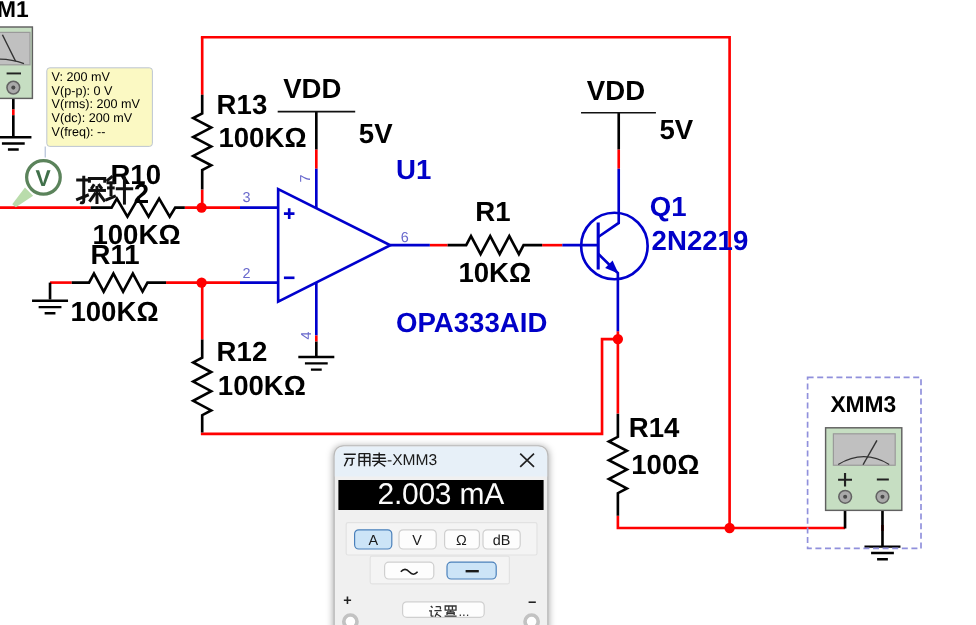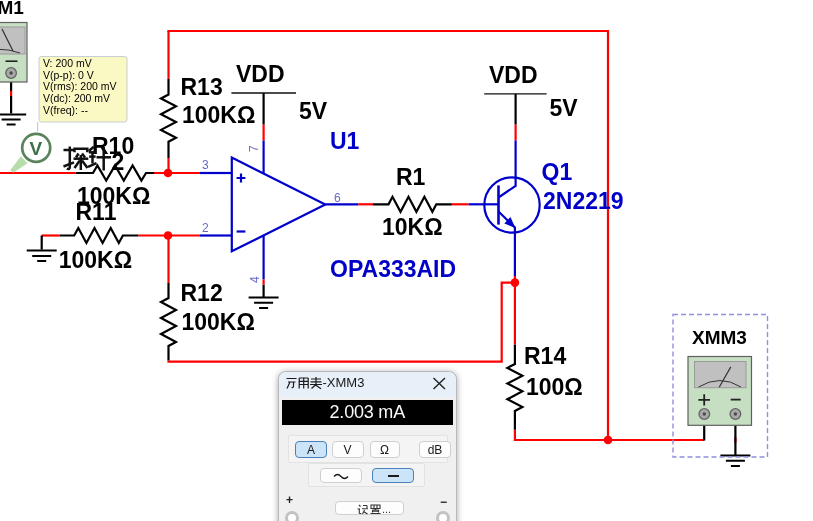--- a/index.html
+++ b/index.html
@@ -9,21 +9,21 @@
 .lbl{font-weight:bold;font-size:23px;fill:#000;}
 .blbl{font-weight:bold;font-size:23px;fill:#0000c8;}
 .pin{font-size:12px;fill:#6868cc;}
 .tip{font-size:10.5px;fill:#000;}
 .dlg{position:absolute;left:278px;top:370.5px;width:178.5px;height:160px;
   background:#f0f0f0;border:1px solid #b9b9b9;border-radius:8px 8px 0 0;
   box-shadow:0 1px 6px rgba(0,0,0,.35);box-sizing:border-box;}
 .tbar{position:absolute;left:0;top:0;width:100%;height:25px;background:#e7f0f8;
   border-radius:8px 8px 0 0;}
 .lcd{position:absolute;left:3px;top:28.5px;width:170.5px;height:25px;background:#000;
-  color:#fafafa;font-size:18px;text-align:center;line-height:25px;letter-spacing:-0.2px;}
+  color:#fafafa;font-size:25px;text-align:center;line-height:25px;letter-spacing:-0.2px;}
 .grp{position:absolute;border:1px solid #e2e2e2;background:#f4f4f4;border-radius:2px;}
 .btn{position:absolute;background:#fdfdfd;border:1px solid #cfcfcf;border-radius:4px;
   font-size:12px;font-weight:normal;color:#1a1a1a;text-align:center;box-sizing:border-box;}
 .sel{background:#cce4f7;border:1px solid #4a80bb;}
 .term{position:absolute;width:8px;height:8px;border-radius:50%;background:#fff;
   border:3.4px solid #c2c2c2;}
 </style>
 </head>
 <body>
 <div id="page">
@@ -222,21 +222,21 @@
     <g stroke="#222" stroke-width="1.4">
       <path d="M154.5 6 L166 17 M166 6 L154.5 17"></path>
     </g>
   </svg>
   <div class="lcd">2.003 mA</div>
   <div class="grp" style="left:9px;top:63px;width:158px;height:26.5px"></div>
   <div class="grp" style="left:28.5px;top:91.5px;width:115px;height:22px"></div>
   <div class="btn sel" style="left:16px;top:69px;width:32px;height:17px;line-height:16px">A</div>
   <div class="btn" style="left:52.5px;top:69px;width:32px;height:17px;line-height:16px">V</div>
   <div class="btn" style="left:90.5px;top:69px;width:30px;height:17px;line-height:16px">Ω</div>
-  <div class="btn" style="left:140px;top:69px;width:32px;height:17px;line-height:16px">dB</div>
+  <div class="btn" style="left:123px;top:69px;width:32px;height:17px;line-height:16px">dB</div>
   <div class="btn" style="left:40.5px;top:96px;width:42px;height:15.5px"><svg width="40" height="13" viewBox="0 0 40 13">
           <path d="M13 7.5 Q16.5 3.5 20 7.5 T27 7.5" stroke="#1a1a1a" stroke-width="1.3" fill="none"></path>
         </svg></div>
   <div class="btn sel" style="left:92.5px;top:96px;width:42px;height:15.5px">
         <div style="position:absolute;left:15px;top:6.5px;width:11px;height:2px;background:#1a1a1a"></div>
       </div>
   <div style="position:absolute;left:7px;top:121px;font-size:12px;font-weight:bold;color:#222">+</div>
   <div style="position:absolute;left:161px;top:123px;font-size:12px;font-weight:bold;color:#222">−</div>
   <div class="btn" style="left:55.5px;top:129px;width:69px;height:14px;font-weight:normal">
     <svg width="69" height="14" viewBox="0 0 69 14">

